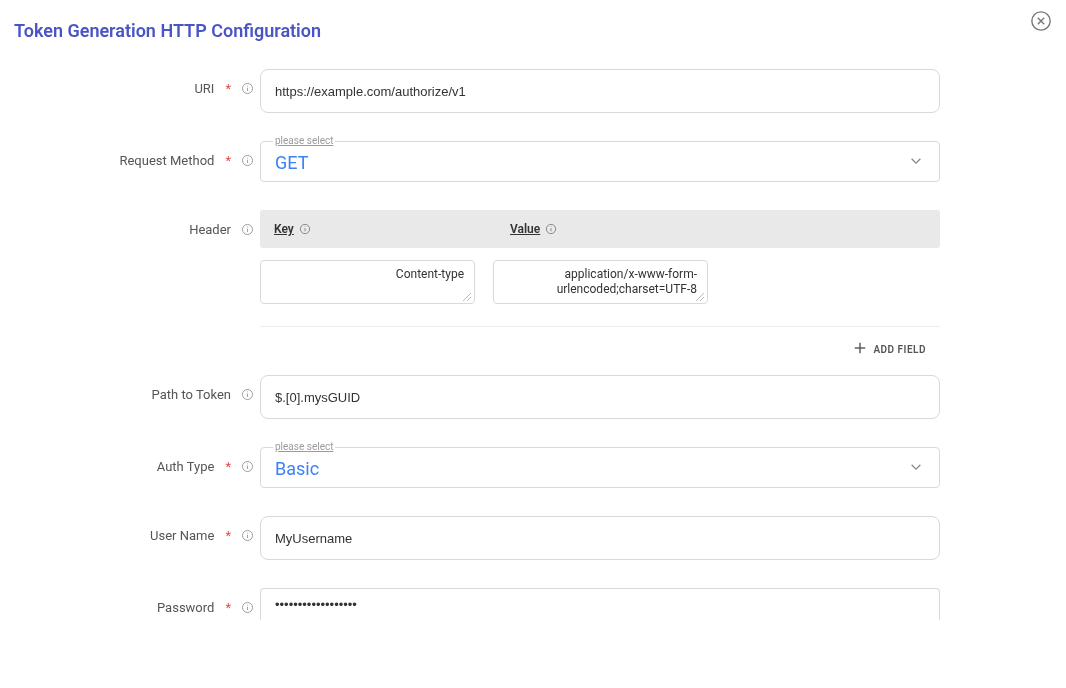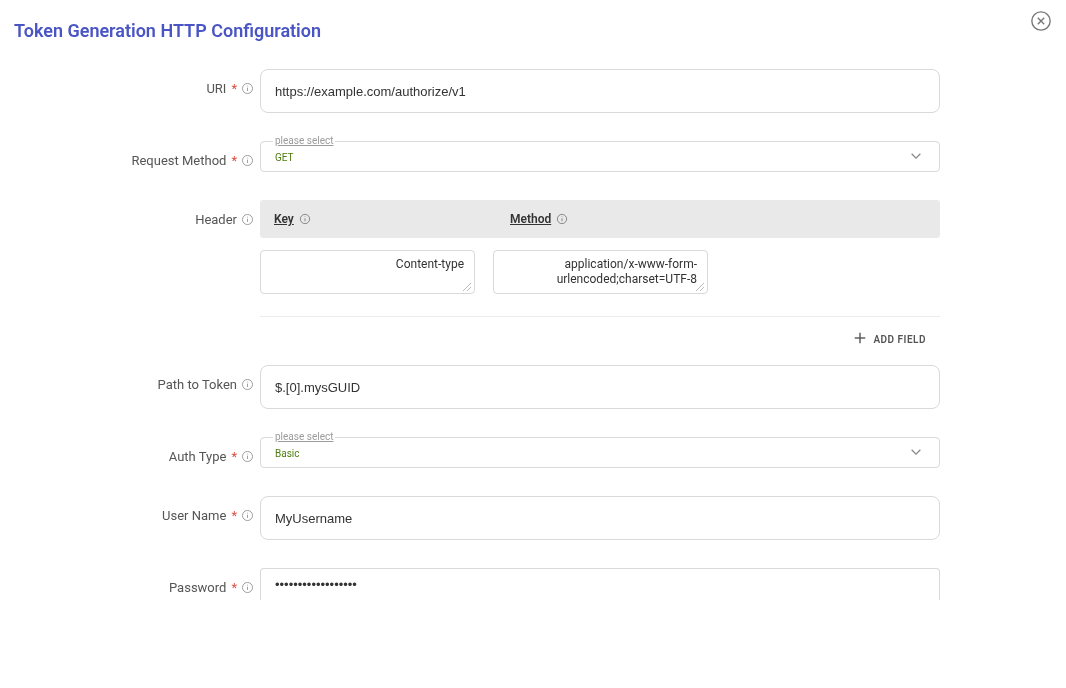--- a/index.html
+++ b/index.html
@@ -39,21 +39,21 @@
     width: 246px;
     flex-shrink: 0;
     text-align: right;
     padding-right: 6px;
     padding-top: 12px;
     font-size: 13px;
     color: #555;
     display: flex;
     justify-content: flex-end;
     align-items: center;
-    gap: 3px;
+    gap: 9px;
   }
   .field-col {
     flex: 1;
     max-width: 680px;
   }
   .req { color: #e24c3f; margin-left: 2px; }
   .info-icon {
     display: inline-flex;
     align-items: center;
     justify-content: center;
@@ -83,22 +83,22 @@
     position: absolute;
     top: -7px;
     left: 12px;
     font-size: 10px;
     color: #9b9b9b;
     background: #fff;
     padding: 0 2px;
     text-decoration: underline;
   }
   .select-val {
-    font-size: 10px;
-    color: #4d7c0f;
+    font-size: 18px;
+    color: #3b82f6;
     padding-top: 4px;
   }
   .select-caret {
     position: absolute;
     right: 16px;
     top: 50%;
     transform: translateY(-50%);
     color: #888;
   }
   .header-bar {
@@ -236,21 +236,21 @@
           <span>Key</span>
           <span class="info-icon">
             <svg viewBox="0 0 16 16" width="12" height="12" fill="none" stroke="#6a6a6a" stroke-width="1">
                 <circle cx="8" cy="8" r="6.2"></circle>
                 <line x1="8" y1="7" x2="8" y2="11"></line>
                 <circle cx="8" cy="4.8" r="0.6" fill="#6a6a6a" stroke="none"></circle>
               </svg>
           </span>
         </div>
         <div class="hdr-val">
-          <span>Method</span>
+          <span>Value</span>
           <span class="info-icon">
             <svg viewBox="0 0 16 16" width="12" height="12" fill="none" stroke="#6a6a6a" stroke-width="1">
                 <circle cx="8" cy="8" r="6.2"></circle>
                 <line x1="8" y1="7" x2="8" y2="11"></line>
                 <circle cx="8" cy="4.8" r="0.6" fill="#6a6a6a" stroke="none"></circle>
               </svg>
           </span>
         </div>
       </div>
 

